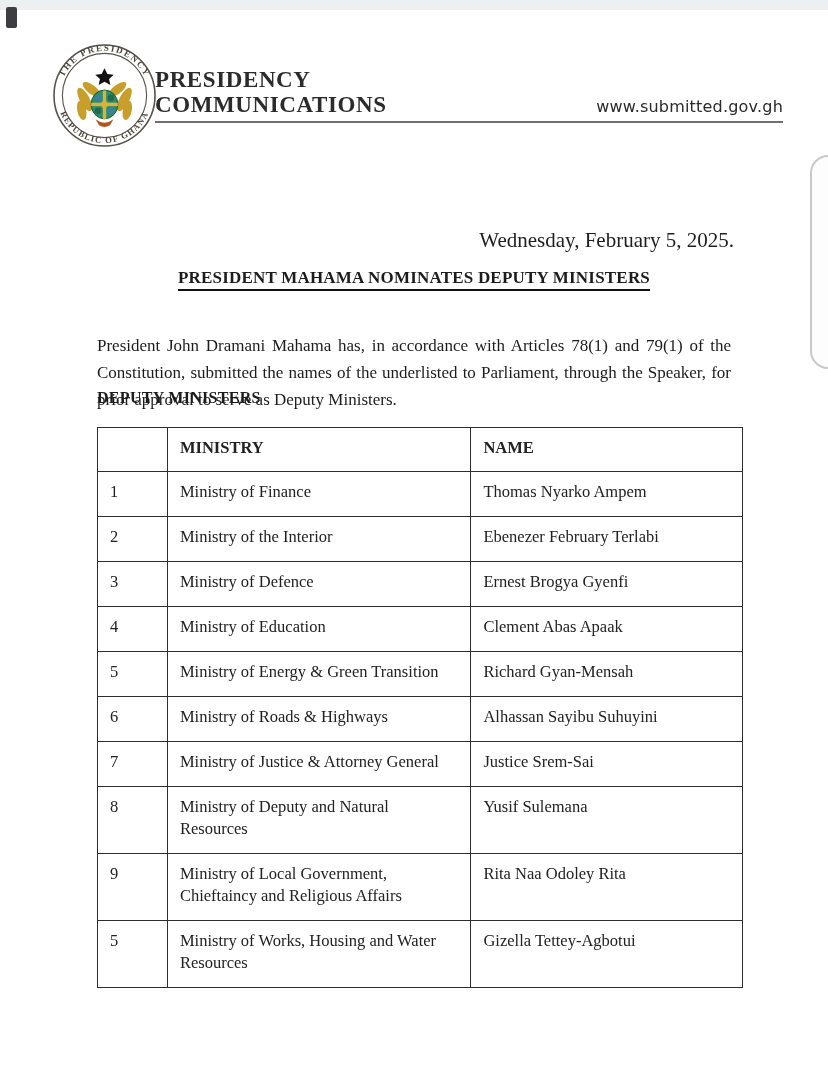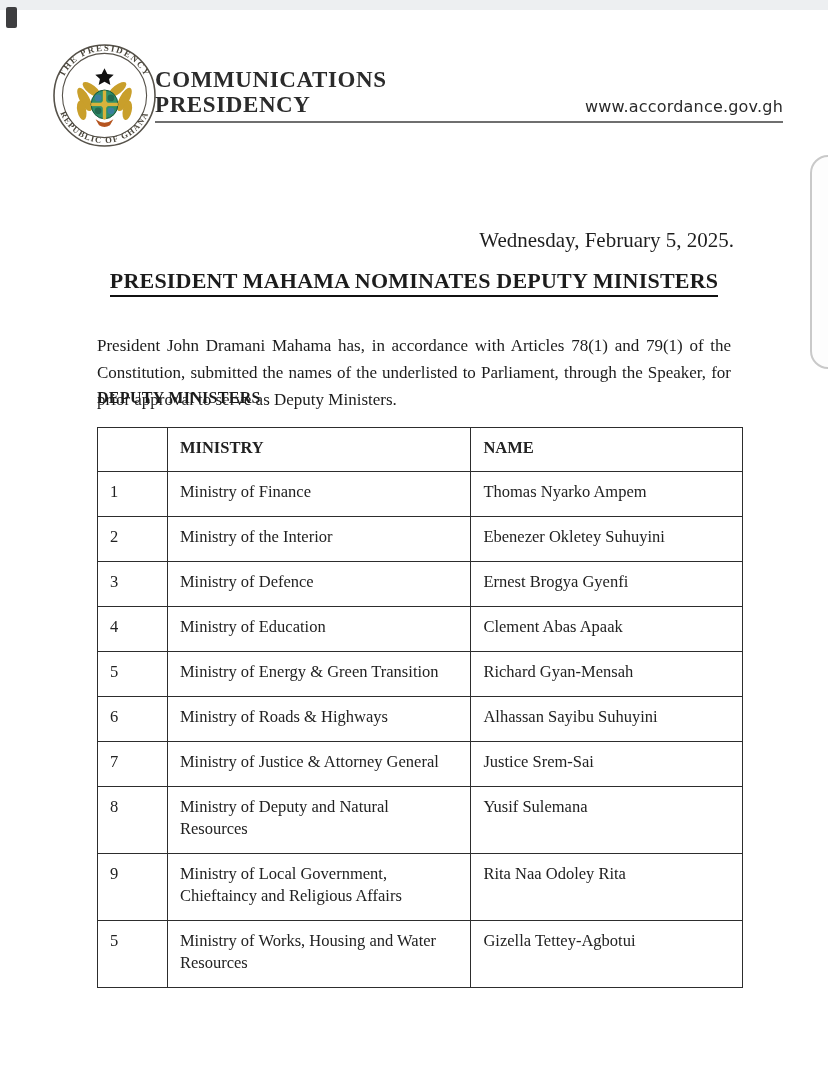--- a/index.html
+++ b/index.html
@@ -36,21 +36,21 @@
   .header-rule {
     position:absolute; left:155px; top:121px; width:628px; height:2px;
     background:#6f6f6f;
   }
   .date-line {
     position:absolute; left:97px; width:637px; top:228px;
     text-align:right; font-size:21px; color:#1e1e1e;
   }
   .doc-title {
     position:absolute; left:97px; width:634px; top:268px;
-    text-align:center; font-weight:bold; font-size:22px;
+    text-align:center; font-weight:bold; font-size:17px;
     letter-spacing:0.2px;
   }
   .doc-title span {
     border-bottom:2px solid #111; padding-bottom:2px;
   }
   .body-par {
     position:absolute; left:97px; width:634px; top:332px;
     font-size:17px; line-height:27px; text-align:justify;
   }
   .section-heading {
@@ -110,25 +110,25 @@
     <circle cx="46.5" cy="68.5" r="3.4" fill="#246950"></circle>
     <circle cx="59.5" cy="68.5" r="3.4" fill="#3e7ca8" opacity="0.85"></circle>
     <path d="M53 48 v29" stroke="#d7b33c" stroke-width="3.4"></path>
     <path d="M39.5 62 h27" stroke="#d7b33c" stroke-width="3.4"></path>
     <circle cx="53" cy="62" r="3.4" fill="#d7b33c"></circle>
     <path d="M44 77 q9 7 18 0 l-3.5 6 q-5.5 3.6 -11 0 z" fill="#b5541f"></path>
   </g>
 </svg>
 
 <div class="org-name">
+  <div>PRESIDENCY</div>
   <div>COMMUNICATIONS</div>
-  <div>PRESIDENCY</div>
 </div>
 
-<div class="site-url">www.accordance.gov.gh</div>
+<div class="site-url">www.submitted.gov.gh</div>
 <div class="header-rule"></div>
 
 <div class="date-line">Wednesday, February 5, 2025.</div>
 
 <div class="doc-title">
   <span>PRESIDENT MAHAMA NOMINATES DEPUTY MINISTERS</span>
 </div>
 
 <div class="body-par">President John Dramani Mahama has, in accordance with Articles 78(1) and 79(1) of the Constitution, submitted the names of the underlisted to Parliament, through the Speaker, for prior approval to serve as Deputy Ministers.</div>
 
@@ -151,21 +151,21 @@
 
       <tr>
         <td>1</td>
         <td class="c-min">Ministry of Finance</td>
         <td>Thomas Nyarko Ampem</td>
       </tr>
 
       <tr>
         <td>2</td>
         <td class="c-min">Ministry of the Interior</td>
-        <td>Ebenezer Okletey Suhuyini</td>
+        <td>Ebenezer February Terlabi</td>
       </tr>
 
       <tr>
         <td>3</td>
         <td class="c-min">Ministry of Defence</td>
         <td>Ernest Brogya Gyenfi</td>
       </tr>
 
       <tr>
         <td>4</td>

